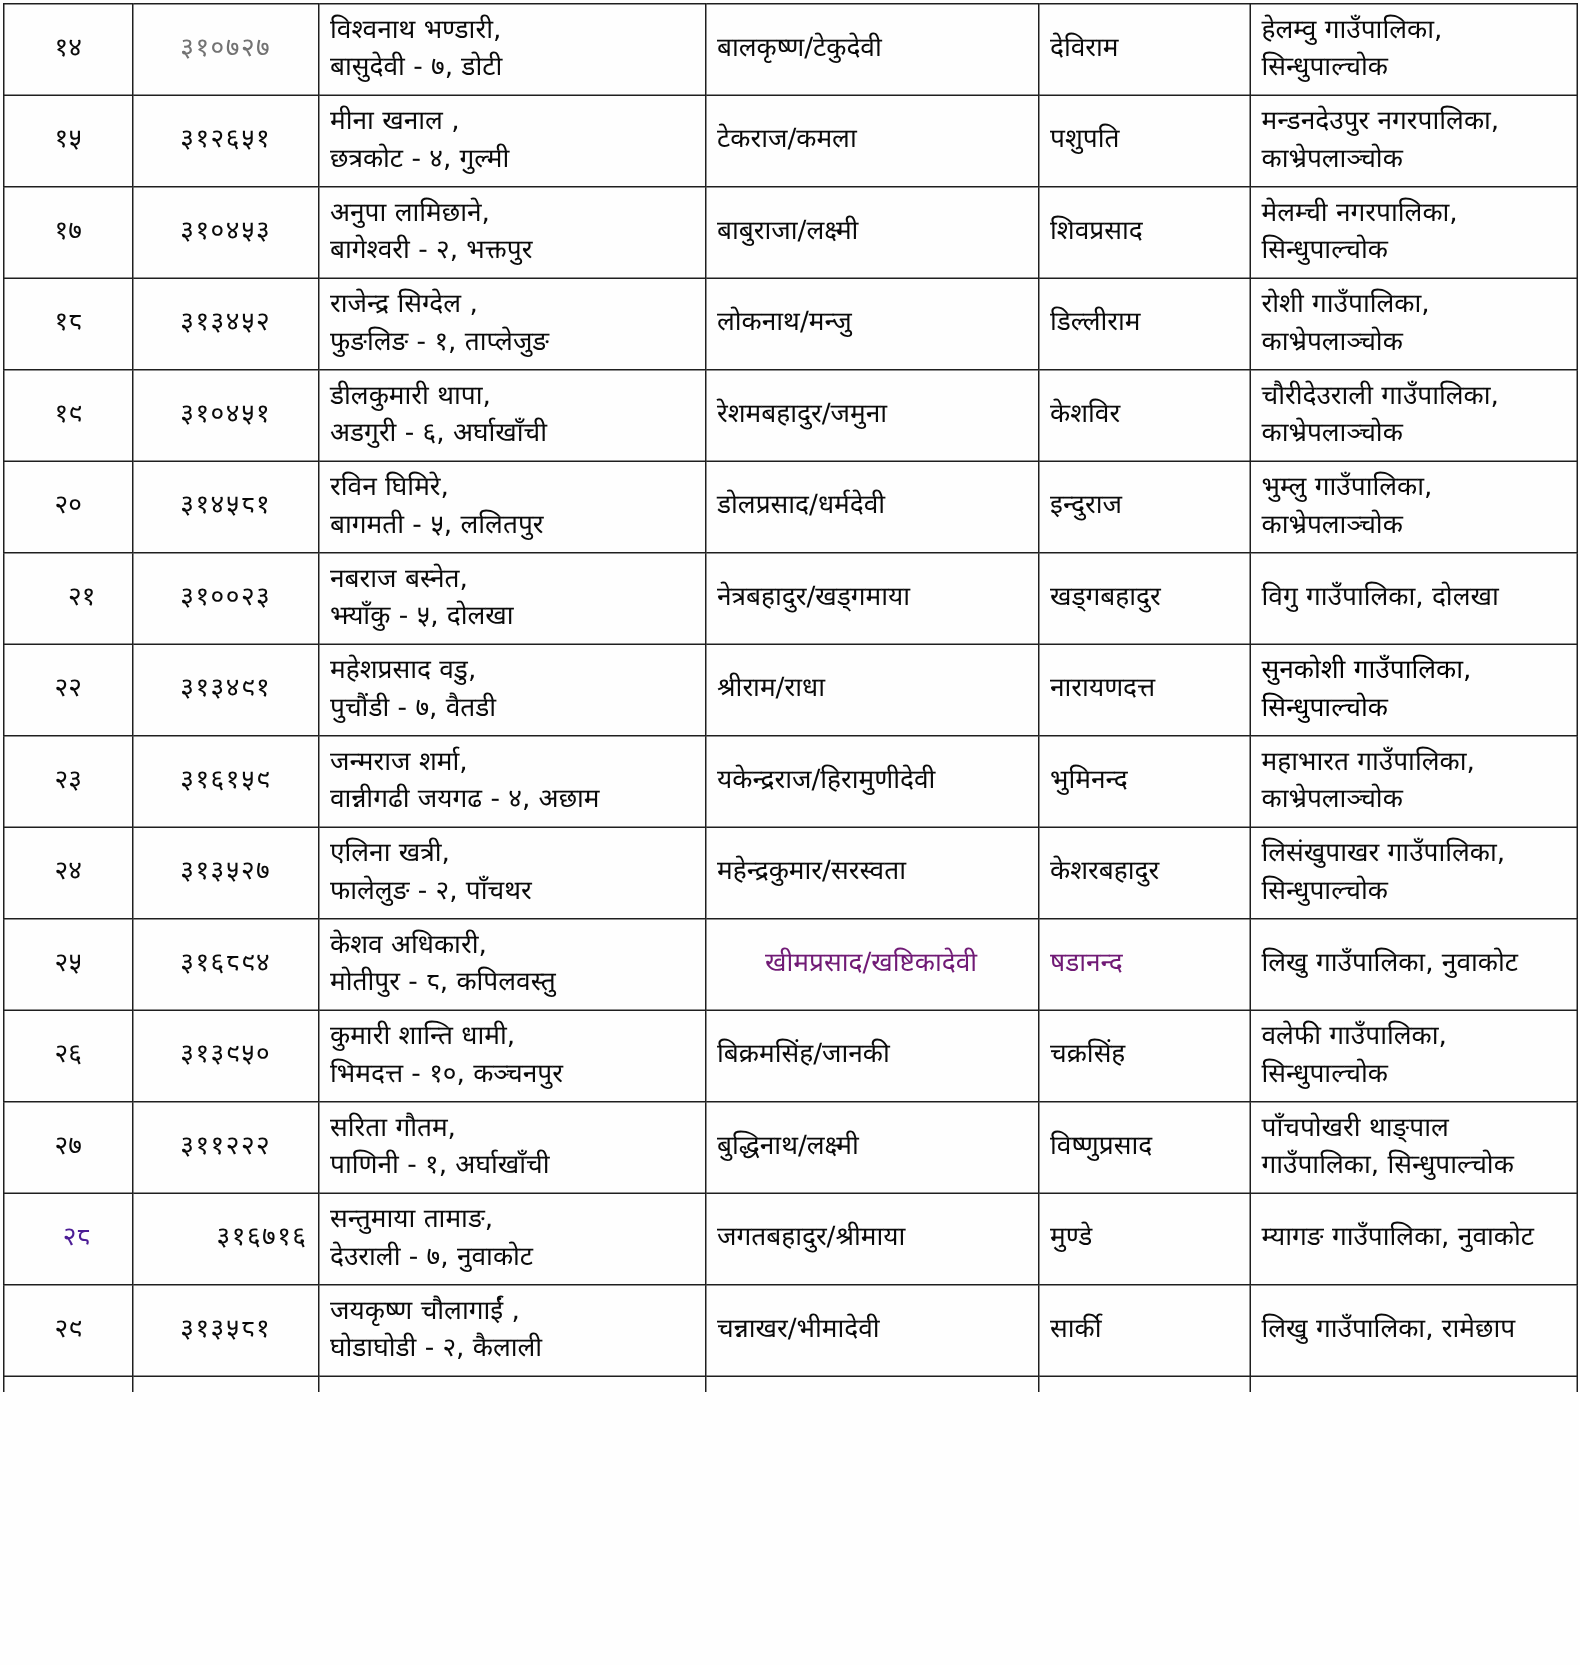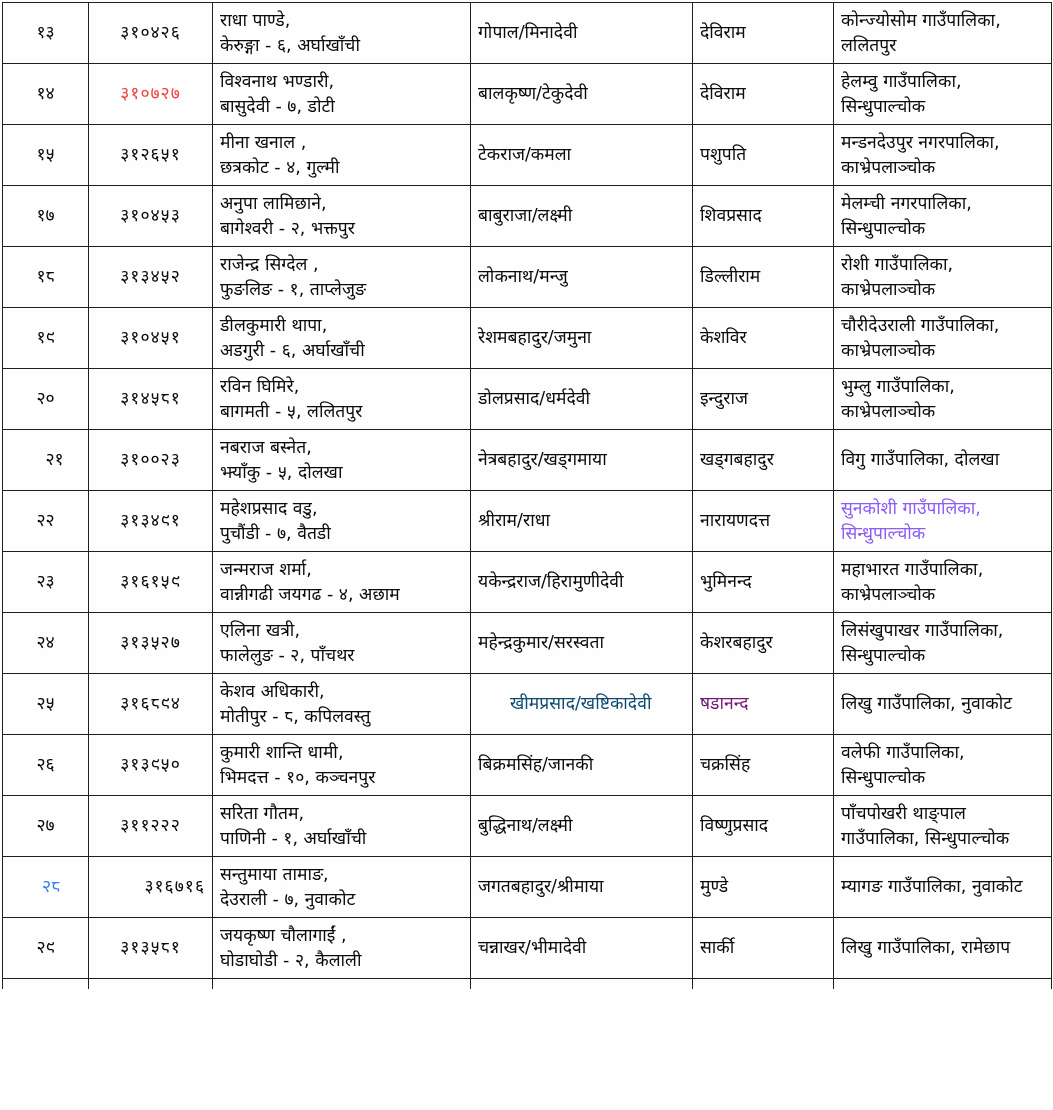--- a/index.html
+++ b/index.html
@@ -47,33 +47,22 @@
     <colgroup>
       <col style="width:86px">
       <col style="width:124px">
       <col style="width:258px">
       <col style="width:222px">
       <col style="width:141px">
       <col style="width:218px">
     </colgroup>
     <tbody id="table-body">
         <tr class="data-row">
-    <td class="c-sn" style="border-color: rgb(31, 31, 31); color: rgb(10, 10, 10);"><span>१३</span></td>
-    <td class="c-reg" style="border-color: rgb(31, 31, 31); color: rgb(10, 10, 10);"><span>३१०४२६</span></td>
-    <td class="c-name" style="border-color: rgb(31, 31, 31); color: rgb(10, 10, 10);">
-      <div class="line1">राधा पाण्डे,</div>
-      <div class="line2">केरुङ्गा - ६, अर्घाखाँची</div>
-    </td>
-    <td class="c-par" style="border-color: rgb(31, 31, 31); color: rgb(10, 10, 10);"><span>गोपाल/मिनादेवी</span></td>
-    <td class="c-gf" style="border-color: rgb(31, 31, 31); color: rgb(10, 10, 10);"><span>देविराम</span></td>
-    <td class="c-mun" style="border-color: rgb(31, 31, 31); color: rgb(10, 10, 10);"><span>कोन्ज्योसोम गाउँपालिका, ललितपुर</span></td>
-  </tr>
-        <tr class="data-row">
     <td class="c-sn" style="border-color: rgb(31, 31, 31); color: rgb(10, 10, 10);"><span>१४</span></td>
-    <td class="c-reg" style="border-color: rgb(31, 31, 31); color: #ef4444;"><span>३१०७२७</span></td>
+    <td class="c-reg" style="border-color: rgb(31, 31, 31); color: #737373;"><span>३१०७२७</span></td>
     <td class="c-name" style="border-color: rgb(31, 31, 31); color: rgb(10, 10, 10);">
       <div class="line1">विश्वनाथ भण्डारी,</div>
       <div class="line2">बासुदेवी - ७, डोटी</div>
     </td>
     <td class="c-par" style="border-color: rgb(31, 31, 31); color: rgb(10, 10, 10);"><span>बालकृष्ण/टेकुदेवी</span></td>
     <td class="c-gf" style="border-color: rgb(31, 31, 31); color: rgb(10, 10, 10);"><span>देविराम</span></td>
     <td class="c-mun" style="border-color: rgb(31, 31, 31); color: rgb(10, 10, 10);"><span>हेलम्वु गाउँपालिका, सिन्धुपाल्चोक</span></td>
   </tr>
         <tr class="data-row">
     <td class="c-sn" style="border-color: rgb(31, 31, 31); color: rgb(10, 10, 10);"><span>१५</span></td>
@@ -143,21 +132,21 @@
   </tr>
         <tr class="data-row">
     <td class="c-sn" style="border-color: rgb(31, 31, 31); color: rgb(10, 10, 10);"><span>२२</span></td>
     <td class="c-reg" style="border-color: rgb(31, 31, 31); color: rgb(10, 10, 10);"><span>३१३४९१</span></td>
     <td class="c-name" style="border-color: rgb(31, 31, 31); color: rgb(10, 10, 10);">
       <div class="line1">महेशप्रसाद वडु,</div>
       <div class="line2">पुचौंडी - ७, वैतडी</div>
     </td>
     <td class="c-par" style="border-color: rgb(31, 31, 31); color: rgb(10, 10, 10);"><span>श्रीराम/राधा</span></td>
     <td class="c-gf" style="border-color: rgb(31, 31, 31); color: rgb(10, 10, 10);"><span>नारायणदत्त</span></td>
-    <td class="c-mun" style="border-color: rgb(31, 31, 31); color: #8b5cf6;"><span>सुनकोशी गाउँपालिका, सिन्धुपाल्चोक</span></td>
+    <td class="c-mun" style="border-color: rgb(31, 31, 31); color: #000000;"><span>सुनकोशी गाउँपालिका, सिन्धुपाल्चोक</span></td>
   </tr>
         <tr class="data-row">
     <td class="c-sn" style="border-color: rgb(31, 31, 31); color: rgb(10, 10, 10);"><span>२३</span></td>
     <td class="c-reg" style="border-color: rgb(31, 31, 31); color: rgb(10, 10, 10);"><span>३१६१५९</span></td>
     <td class="c-name" style="border-color: rgb(31, 31, 31); color: rgb(10, 10, 10);">
       <div class="line1">जन्मराज शर्मा,</div>
       <div class="line2">वान्नीगढी जयगढ - ४, अछाम</div>
     </td>
     <td class="c-par" style="border-color: rgb(31, 31, 31); color: rgb(10, 10, 10);"><span>यकेन्द्रराज/हिरामुणीदेवी</span></td>
     <td class="c-gf" style="border-color: rgb(31, 31, 31); color: rgb(10, 10, 10);"><span>भुमिनन्द</span></td>
@@ -174,21 +163,21 @@
     <td class="c-gf" style="border-color: rgb(31, 31, 31); color: rgb(10, 10, 10);"><span>केशरबहादुर</span></td>
     <td class="c-mun" style="border-color: rgb(31, 31, 31); color: rgb(10, 10, 10);"><span>लिसंखुपाखर गाउँपालिका, सिन्धुपाल्चोक</span></td>
   </tr>
         <tr class="data-row">
     <td class="c-sn" style="border-color: rgb(31, 31, 31); color: rgb(10, 10, 10);"><span>२५</span></td>
     <td class="c-reg" style="border-color: rgb(31, 31, 31); color: rgb(10, 10, 10);"><span>३१६८९४</span></td>
     <td class="c-name" style="border-color: rgb(31, 31, 31); color: rgb(10, 10, 10);">
       <div class="line1">केशव अधिकारी,</div>
       <div class="line2">मोतीपुर - ८, कपिलवस्तु</div>
     </td>
-    <td class="c-par" style="border-color: rgb(31, 31, 31); color: #0c4a6e; padding-left: 39px;"><span>खीमप्रसाद/खष्टिकादेवी</span></td>
+    <td class="c-par" style="border-color: rgb(31, 31, 31); color: #701a75; padding-left: 39px;"><span>खीमप्रसाद/खष्टिकादेवी</span></td>
     <td class="c-gf" style="border-color: rgb(31, 31, 31); color: #701a75;"><span>षडानन्द</span></td>
     <td class="c-mun" style="border-color: rgb(31, 31, 31); color: rgb(10, 10, 10);"><span>लिखु गाउँपालिका, नुवाकोट</span></td>
   </tr>
         <tr class="data-row">
     <td class="c-sn" style="border-color: rgb(31, 31, 31); color: rgb(10, 10, 10);"><span>२६</span></td>
     <td class="c-reg" style="border-color: rgb(31, 31, 31); color: rgb(10, 10, 10);"><span>३१३९५०</span></td>
     <td class="c-name" style="border-color: rgb(31, 31, 31); color: rgb(10, 10, 10);">
       <div class="line1">कुमारी शान्ति धामी,</div>
       <div class="line2">भिमदत्त - १०, कञ्चनपुर</div>
     </td>
@@ -201,21 +190,21 @@
     <td class="c-reg" style="border-color: rgb(31, 31, 31); color: rgb(10, 10, 10);"><span>३११२२२</span></td>
     <td class="c-name" style="border-color: rgb(31, 31, 31); color: rgb(10, 10, 10);">
       <div class="line1">सरिता गौतम,</div>
       <div class="line2">पाणिनी - १, अर्घाखाँची</div>
     </td>
     <td class="c-par" style="border-color: rgb(31, 31, 31); color: rgb(10, 10, 10);"><span>बुद्धिनाथ/लक्ष्मी</span></td>
     <td class="c-gf" style="border-color: rgb(31, 31, 31); color: rgb(10, 10, 10);"><span>विष्णुप्रसाद</span></td>
     <td class="c-mun" style="border-color: rgb(31, 31, 31); color: rgb(10, 10, 10);"><span>पाँचपोखरी थाङ्पाल गाउँपालिका, सिन्धुपाल्चोक</span></td>
   </tr>
         <tr class="data-row">
-    <td class="c-sn" style="border-color: rgb(31, 31, 31); color: #3b82f6; padding-left: 18px;"><span>२८</span></td>
+    <td class="c-sn" style="border-color: rgb(31, 31, 31); color: #4c1d95; padding-left: 18px;"><span>२८</span></td>
     <td class="c-reg" style="border-color: rgb(31, 31, 31); color: rgb(10, 10, 10); text-align: right;"><span>३१६७१६</span></td>
     <td class="c-name" style="border-color: rgb(31, 31, 31); color: rgb(10, 10, 10);">
       <div class="line1">सन्तुमाया तामाङ,</div>
       <div class="line2">देउराली - ७, नुवाकोट</div>
     </td>
     <td class="c-par" style="border-color: rgb(31, 31, 31); color: rgb(10, 10, 10);"><span>जगतबहादुर/श्रीमाया</span></td>
     <td class="c-gf" style="border-color: rgb(31, 31, 31); color: rgb(10, 10, 10);"><span>मुण्डे</span></td>
     <td class="c-mun" style="border-color: rgb(31, 31, 31); color: rgb(10, 10, 10);"><span>म्यागङ गाउँपालिका, नुवाकोट</span></td>
   </tr>
         <tr class="data-row">

